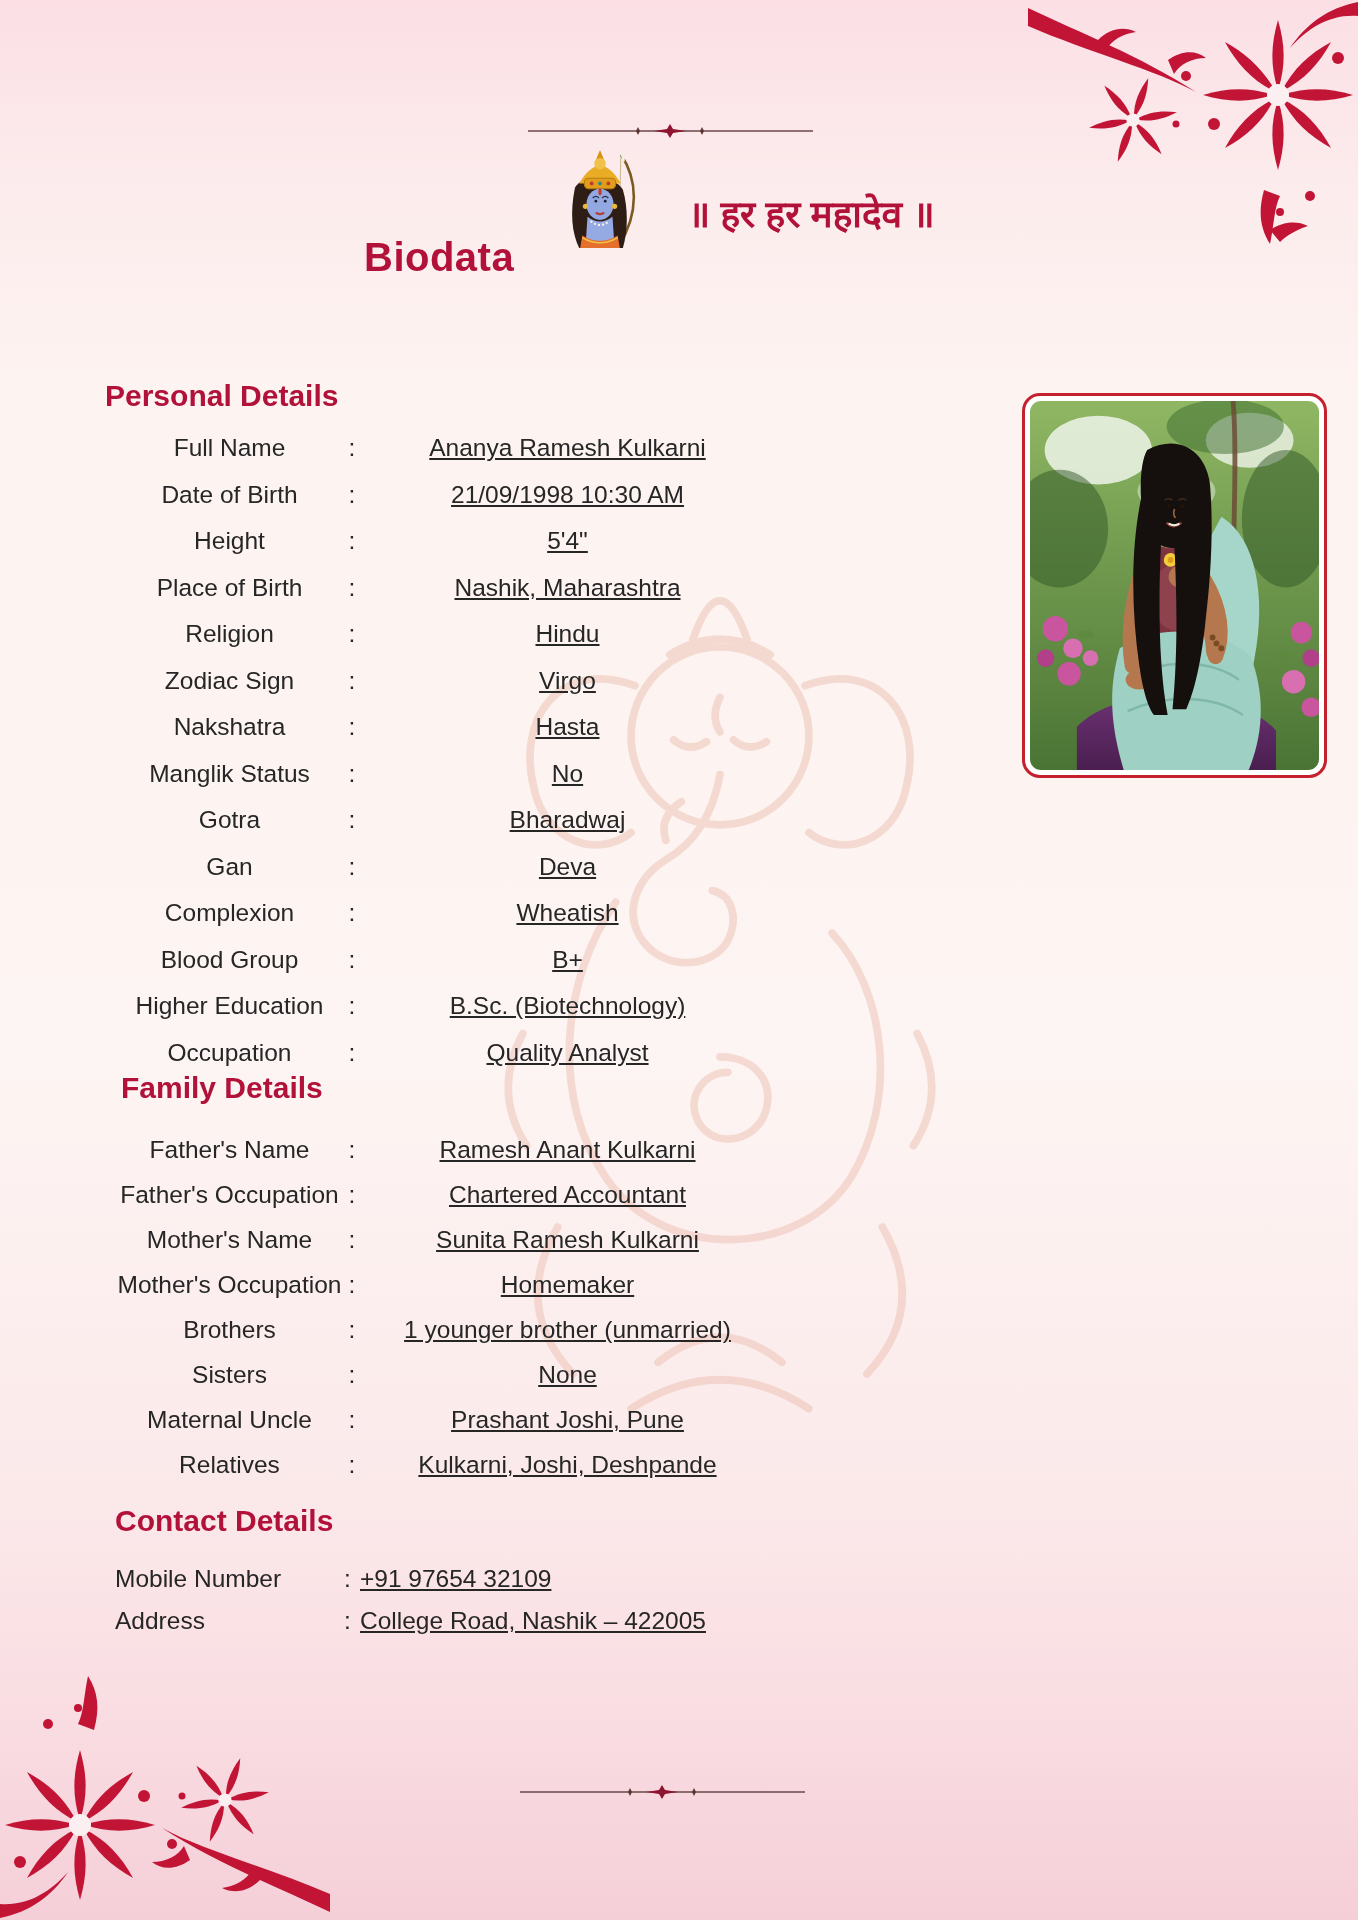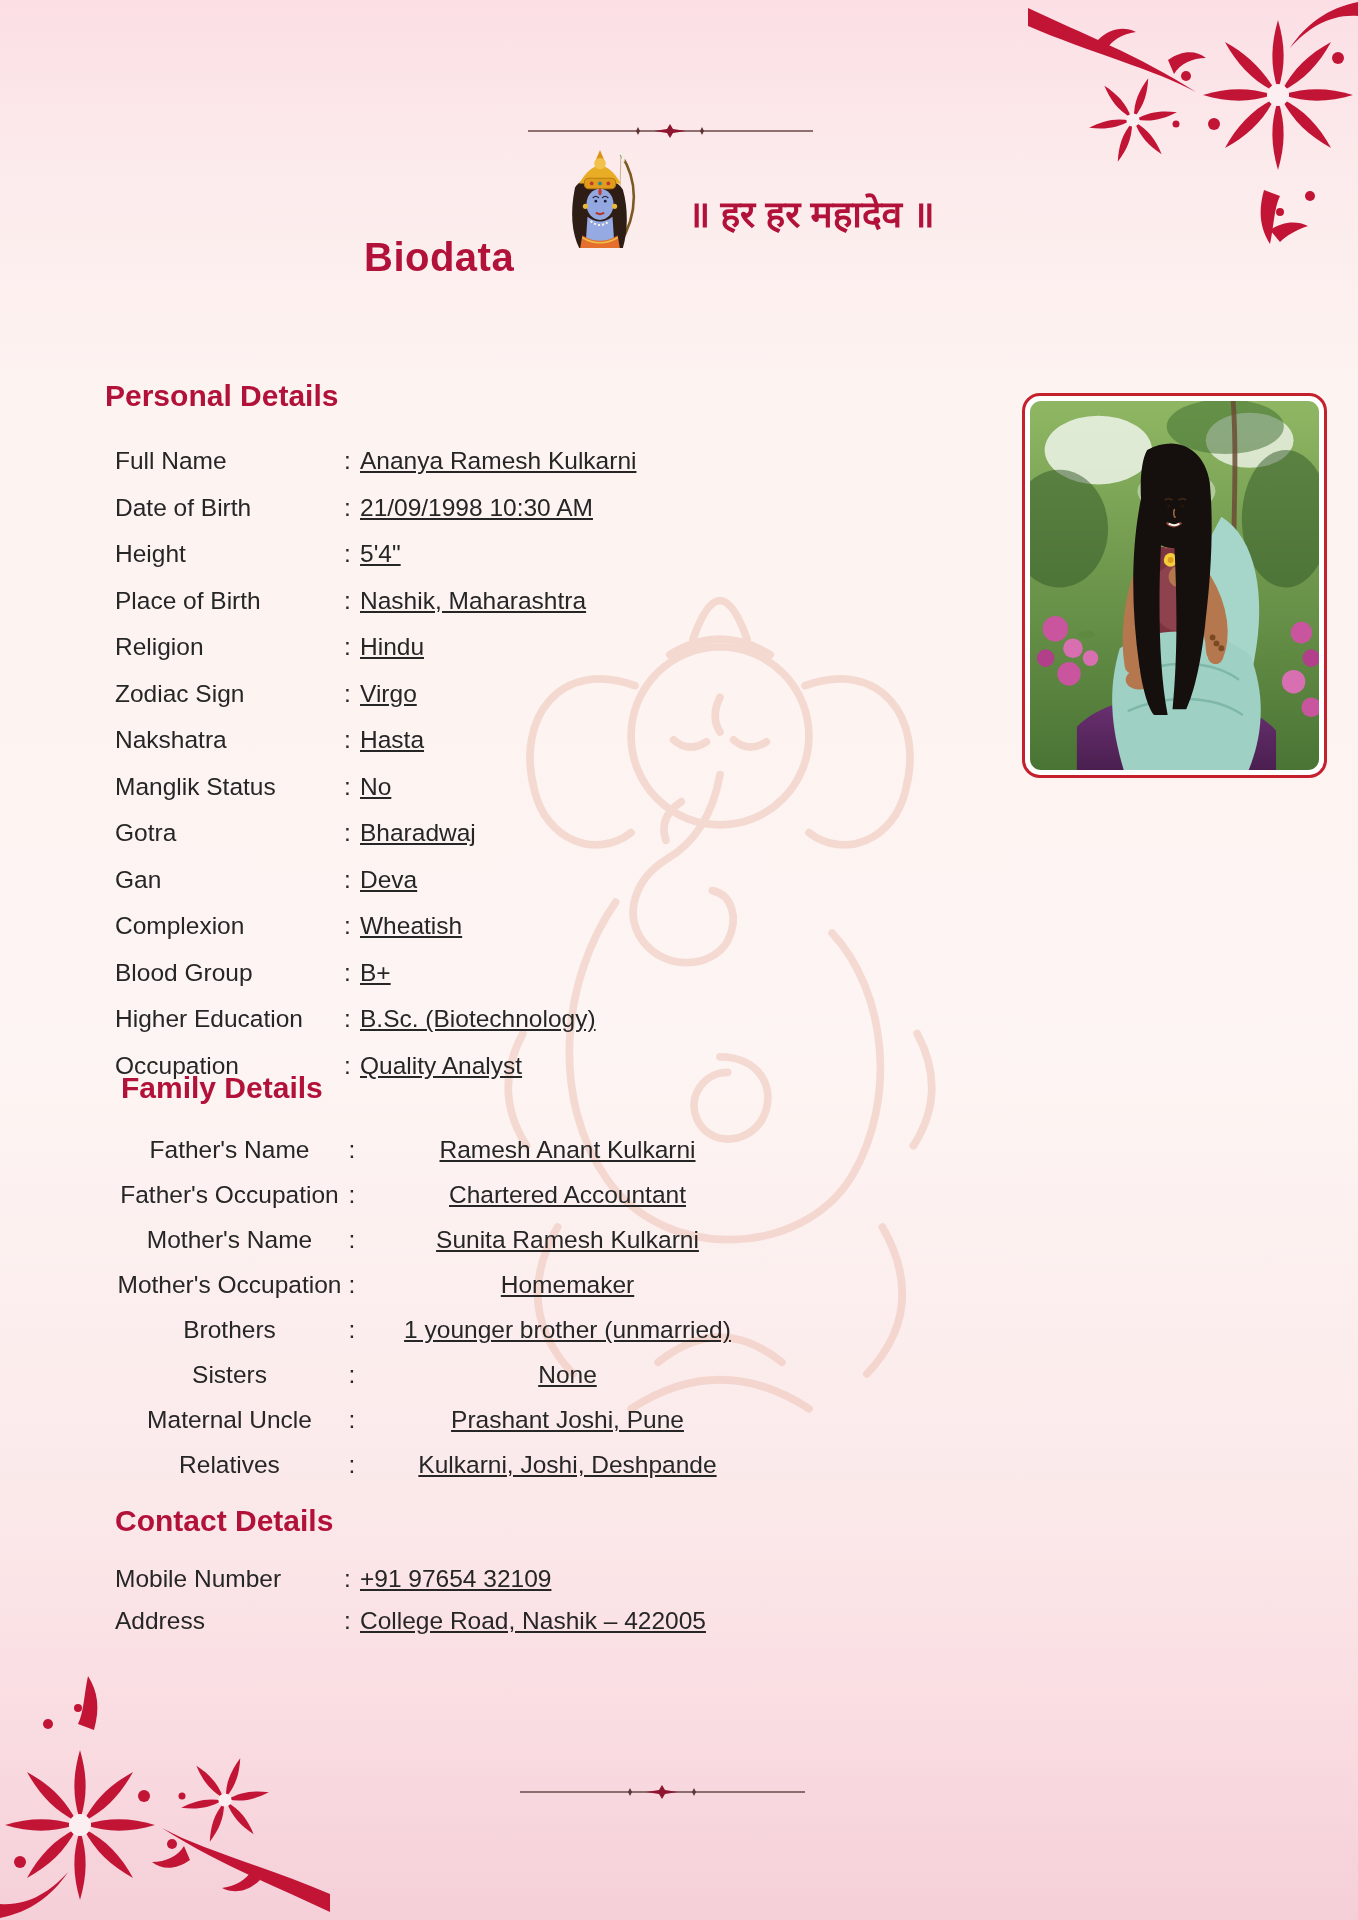--- a/index.html
+++ b/index.html
@@ -15,21 +15,21 @@
   .deity{left:554px;top:148px;width:92px;height:100px;}
   .divider{height:16px;}
   .divider.top{left:528px;top:123px;width:285px;}
   .divider.bottom{left:520px;top:1784px;width:285px;}
   
   .section-heading{font-size:30px;font-weight:bold;color:#b2123a;line-height:1.2;white-space:nowrap;}
   .h-personal{left:105px;top:378px;}
   .h-family{left:121px;top:1070px;}
   .h-contact{left:115px;top:1503px;text-align:center;}
   .rows{left:115px;width:660px;display:flex;flex-direction:column;}
-  .rows-personal{top:438px;}
+  .rows-personal{top:425px;text-align:center;}
   .rows-family{top:1128px;text-align:center;}
   .rows-contact{top:1558px;}
   .rows-personal .row{height:46.5px;}
   .rows-family .row{height:45px;}
   .rows-contact .row{height:42px;}
   .row{display:flex;align-items:center;font-size:24.5px;line-height:1;}
   .row .lbl{width:229px;flex:none;}
   .row .col{width:16px;flex:none;}
   .row .val{flex:1;white-space:nowrap;text-decoration:underline;}
   

